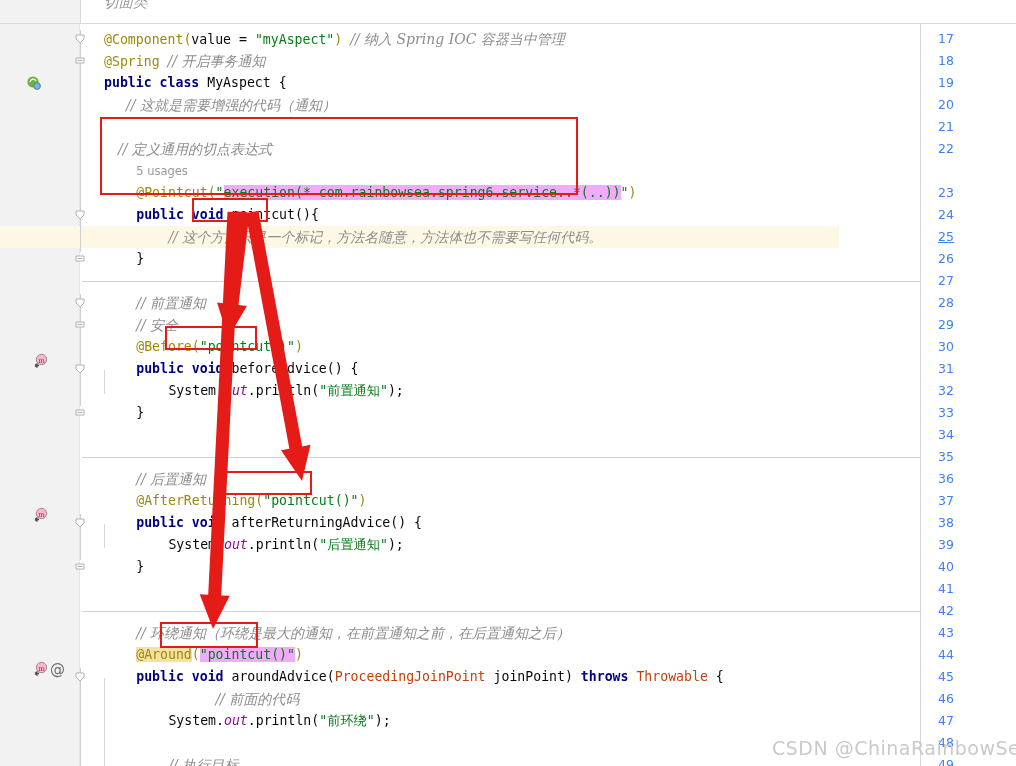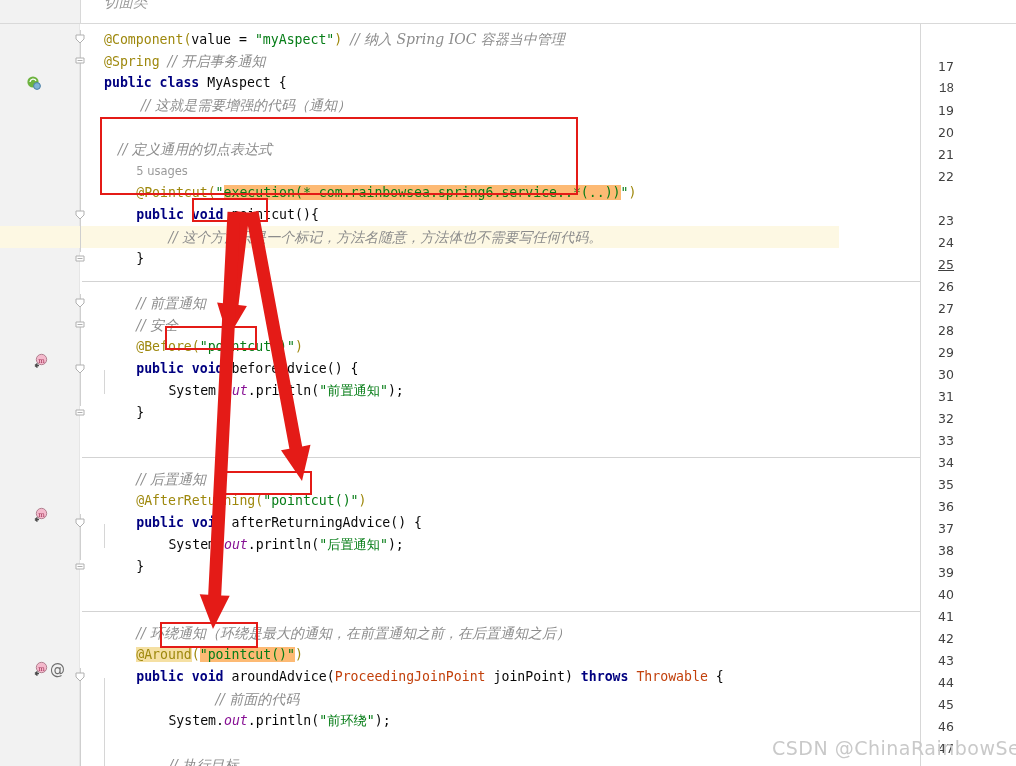--- a/index.html
+++ b/index.html
@@ -23,22 +23,22 @@
     font-style:italic;font-size:14.5px;color:#9a9a9a;
     white-space:pre;
   }
 
   
   .gutter{position:absolute;left:0;top:24px;width:80px;height:742px;background:#f2f2f2;}
   .gutter-edge{position:absolute;left:79px;top:24px;width:1px;height:742px;background:#e6e6e6;}
   .lineno{
     position:absolute;right:62px;
     font-family:"DejaVu Sans","Liberation Sans",sans-serif;
-    font-size:12.5px;color:#404040;text-align:right;width:40px;
-    line-height:22px;height:22px;margin-top:28px;
+    font-size:12.5px;color:#3b82f6;text-align:right;width:40px;
+    line-height:22px;height:22px;
   }
   .foldline{position:absolute;left:80px;width:1px;background:#cfcfcf;}
   .foldmark{position:absolute;left:73px;width:14px;height:14px;}
   .foldmark svg{display:block;}
 
   
   .gicon{position:absolute;width:16px;height:16px;}
   .gicon svg{display:block;}
   .at-glyph{
     position:absolute;font-family:"DejaVu Sans","Liberation Sans",sans-serif;
@@ -65,21 +65,21 @@
   .cmt{
     color:#8c8c8c;font-style:italic;
     font-family:"DejaVu Serif","Liberation Serif",serif;
     font-size:14px;
   }
   .usage{
     color:#9a9a9a;
     font-family:"DejaVu Sans","Liberation Sans",sans-serif;
     font-size:11.5px;font-style:normal;
   }
-  .hl-green{background:#fdba74;}
+  .hl-green{background:#f0abfc;}
   .hl-tan{background:#f5e0a3;}
 
   
   .msep{position:absolute;height:1px;background:#d3d3d3;}
   
   .iguide{position:absolute;width:1px;background:#d6d6d6;}
 
   
   .redbox{position:absolute;border:2.5px solid #e41b17;box-sizing:border-box;pointer-events:none;}
 
@@ -176,21 +176,21 @@
           <path d="M3 4 h8 v5 h-8 z" fill="#fff" stroke="#b0b0b0" stroke-width="1"></path>
           <path d="M4.5 6.5 h5" stroke="#b0b0b0" stroke-width="1"></path>
         </svg>
       </div>
       <div class="foldmark" style="top: 670px;">
         <svg width="14" height="14">
           <path d="M3 3 h8 v4 l-4 4 l-4 -4 z" fill="#fff" stroke="#b0b0b0" stroke-width="1"></path>
         </svg>
       </div>
       <div class="lineno" style="top: 28px;">17</div>
-      <div class="lineno" style="top: 50px; font-family: Liberation Mono, monospace;">18</div>
+      <div class="lineno" style="top: 50px;">18</div>
       <div class="lineno" style="top: 72px;">19</div>
       <div class="lineno" style="top: 94px;">20</div>
       <div class="lineno" style="top: 116px;">21</div>
       <div class="lineno" style="top: 138px;">22</div>
       <div class="lineno" style="top: 182px;">23</div>
       <div class="lineno" style="top: 204px;">24</div>
       <div class="lineno" style="top: 226px; text-decoration: underline;">25</div>
       <div class="lineno" style="top: 248px;">26</div>
       <div class="lineno" style="top: 270px;">27</div>
       <div class="lineno" style="top: 292px;">28</div>
@@ -243,21 +243,21 @@
           <path d="M6 12.5 l-4 0 M2 12.5 l2.5 -2 M2 12.5 l2.5 2" stroke="#4b4b4b" stroke-width="1.6" fill="none"></path>
         </svg>
       </div>
       <div class="at-glyph" style="left: 50px; top: 661px;">@</div>
       <div class="iguide" style="left: 104px; top: 370px; height: 24px;"></div>
       <div class="iguide" style="left: 104px; top: 524px; height: 24px;"></div>
       <div class="iguide" style="left: 104px; top: 678px; height: 88px;"></div>
       <div class="code" style="top: 28px; left: 104px;"><span class="anno">@Component(</span><span class="plain">value</span><span class="plain"> = </span><span class="str">"myAspect"</span><span class="anno">)</span><span class="plain"> </span><span class="cmt">// 纳入 Spring IOC 容器当中管理</span></div>
       <div class="code" style="top: 50px; left: 104px;"><span class="anno">@Spring</span><span class="plain"> </span><span class="cmt">// 开启事务通知</span></div>
       <div class="code" style="top: 72px; left: 104px;"><span class="kw">public </span><span class="kw">class </span><span class="plain">MyAspect </span><span class="plain">{</span></div>
-      <div class="code" style="top: 94px; left: 141px;"><span class="cmt">// 这就是需要增强的代码（通知）</span></div>
+      <div class="code" style="top: 94px; left: 126px;"><span class="cmt">// 这就是需要增强的代码（通知）</span></div>
       <div class="code" style="top: 138px; left: 118px;"><span class="cmt">// 定义通用的切点表达式</span></div>
       <div class="code" style="top: 160px; left: 136.2px;"><span class="usage">5 usages</span></div>
       <div class="code" style="top: 182px; left: 136.2px;"><span class="anno">@Pointcut(</span><span class="str">"</span><span class="str hl-green">execution(* com.rainbowsea.spring6.service..*(..))</span><span class="str">"</span><span class="anno">)</span></div>
       <div class="code" style="top: 204px; left: 136.2px;"><span class="kw">public </span><span class="kw">void </span><span class="plain">pointcut</span><span class="plain">()</span><span class="plain">{</span></div>
       <div class="code" style="top: 226px; left: 168.4px;"><span class="cmt">// 这个方法只是一个标记，方法名随意，方法体也不需要写任何代码。</span></div>
       <div class="code" style="top: 248px; left: 136.2px;"><span class="plain">}</span></div>
       <div class="code" style="top: 292px; left: 136.2px;"><span class="cmt">// 前置通知</span></div>
       <div class="code" style="top: 314px; left: 136.2px;"><span class="cmt">// 安全</span></div>
       <div class="code" style="top: 336px; left: 136.2px;"><span class="anno">@Before</span><span class="anno">(</span><span class="str">"pointcut()"</span><span class="anno">)</span></div>
       <div class="code" style="top: 358px; left: 136.2px;"><span class="kw">public </span><span class="kw">void </span><span class="plain">beforeAdvice</span><span class="plain">() {</span></div>

